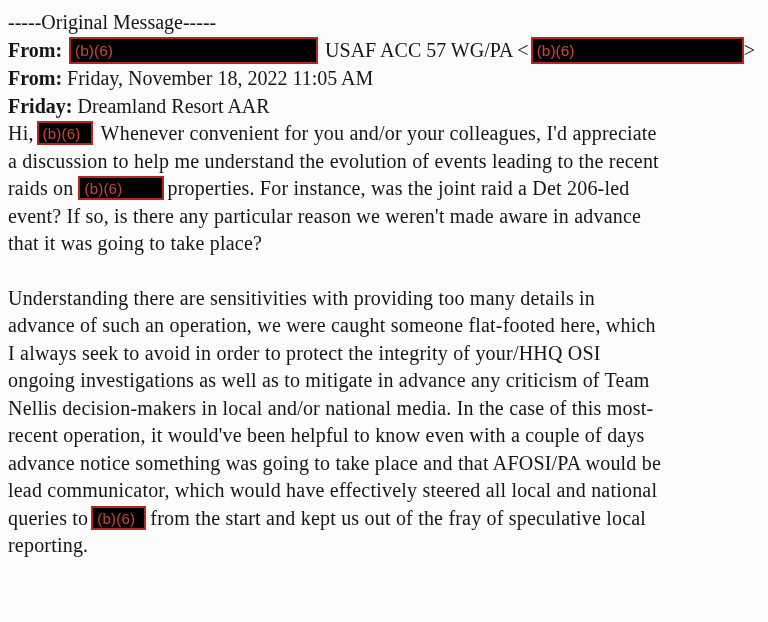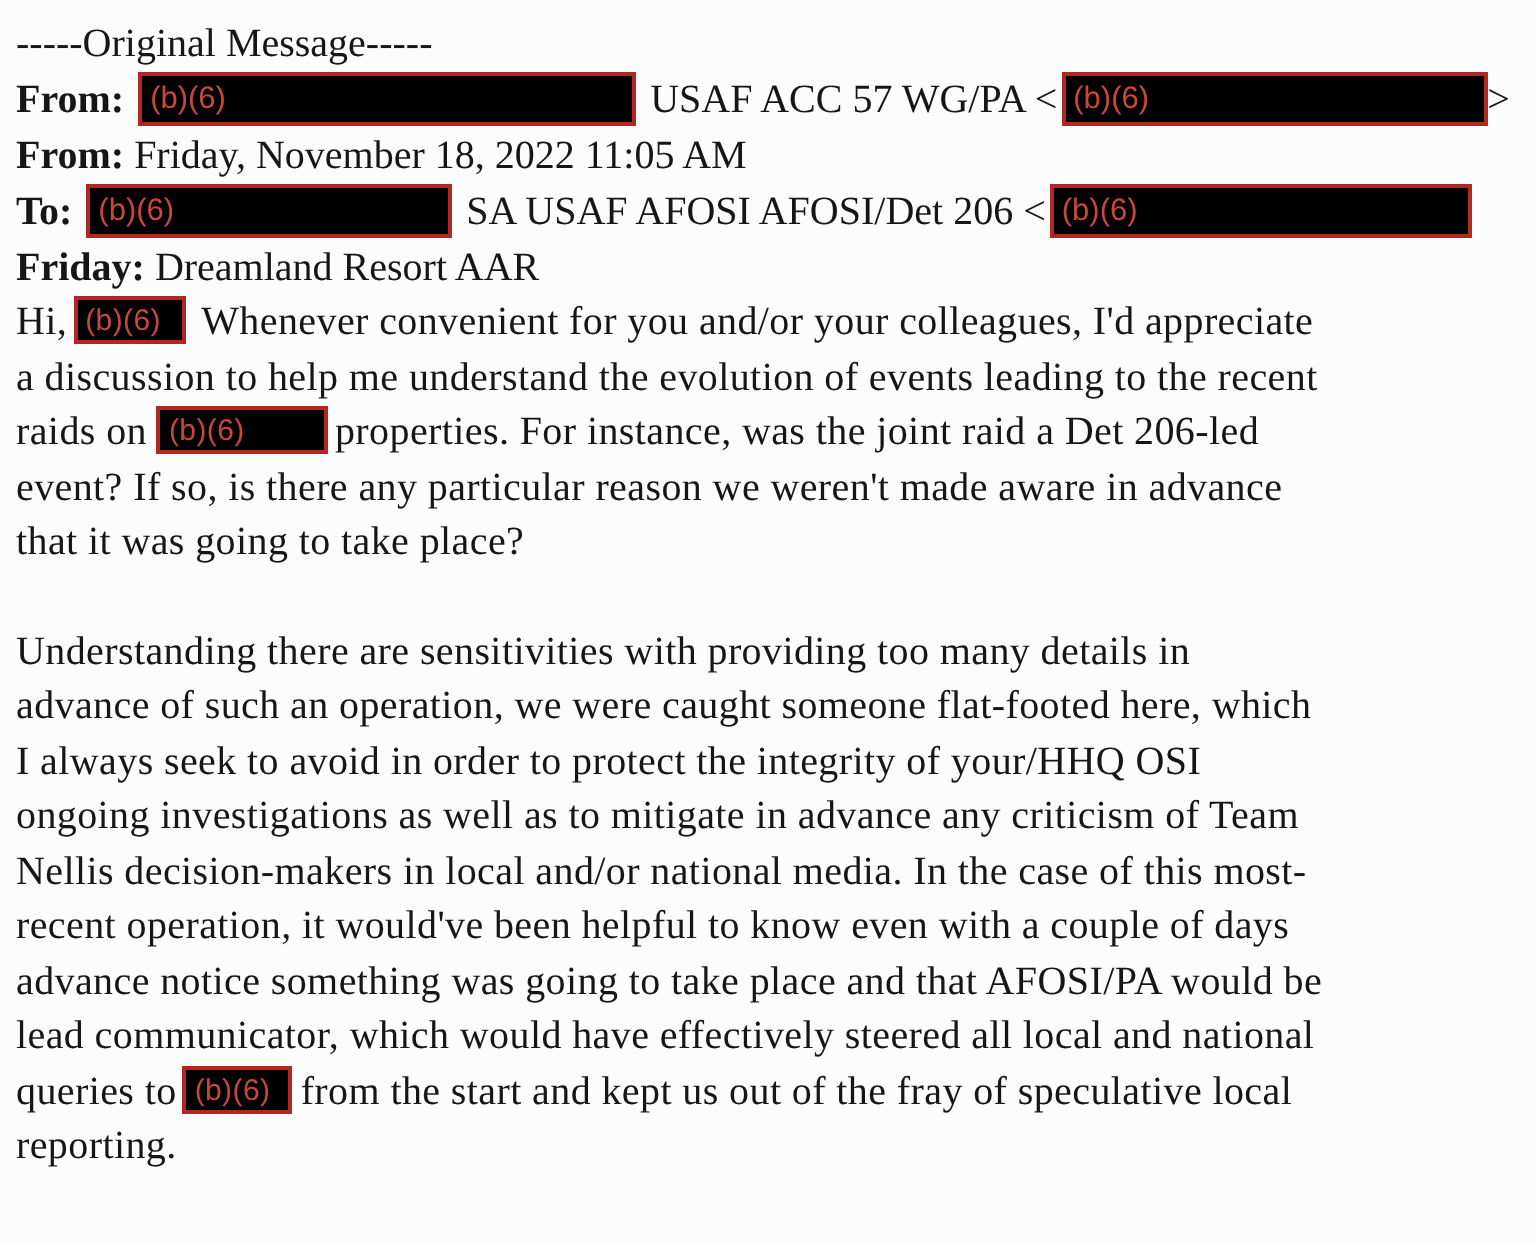--- a/index.html
+++ b/index.html
@@ -67,21 +67,20 @@
 
 <div class="page">
 
   <div class="header">
     <div class="hline">-----Original Message-----</div>
 
     <div class="hline"><span class="hlabel">From:</span> <span class="redact w-from1">(b)(6)</span> <span class="seg">USAF ACC 57 WG/PA</span> <span class="seg">&lt;</span><span class="redact w-from2">(b)(6)</span><span class="seg">&gt;</span></div>
 
     <div class="hline"><span class="hlabel">From:</span> <span class="seg">Friday, November 18, 2022 11:05 AM</span></div>
 
-    <div class="hline"><span class="hlabel">To:</span> <span class="redact w-to1">(b)(6)</span> <span class="seg">SA USAF AFOSI AFOSI/Det 206</span> <span class="seg">&lt;</span><span class="redact w-to2">(b)(6)</span></div>
 
     <div class="hline"><span class="hlabel">Friday:</span> <span class="seg">Dreamland Resort AAR</span></div>
   </div>
 
   <div class="body">
     <p><span class="seg">Hi,</span><span class="redact small w-hi">(b)(6)</span><span class="seg">Whenever convenient for you and/or your colleagues, I'd appreciate a discussion to help me understand the evolution of events leading to the recent raids on</span><span class="redact small w-props">(b)(6)</span><span class="seg">properties. For instance, was the joint raid a Det 206-led event? If so, is there any particular reason we weren't made aware in advance that it was going to take place?</span></p>
 
     <p><span class="seg">Understanding there are sensitivities with providing too many details in advance of such an operation, we were caught someone flat-footed here, which I always seek to avoid in order to protect the integrity of your/HHQ OSI ongoing investigations as well as to mitigate in advance any criticism of Team Nellis decision-makers in local and/or national media. In the case of this most-recent operation, it would've been helpful to know even with a couple of days advance notice something was going to take place and that AFOSI/PA would be lead communicator, which would have effectively steered all local and national queries to</span><span class="redact small w-queries">(b)(6)</span><span class="seg">from the start and kept us out of the fray of speculative local reporting.</span></p>
 
   </div>

